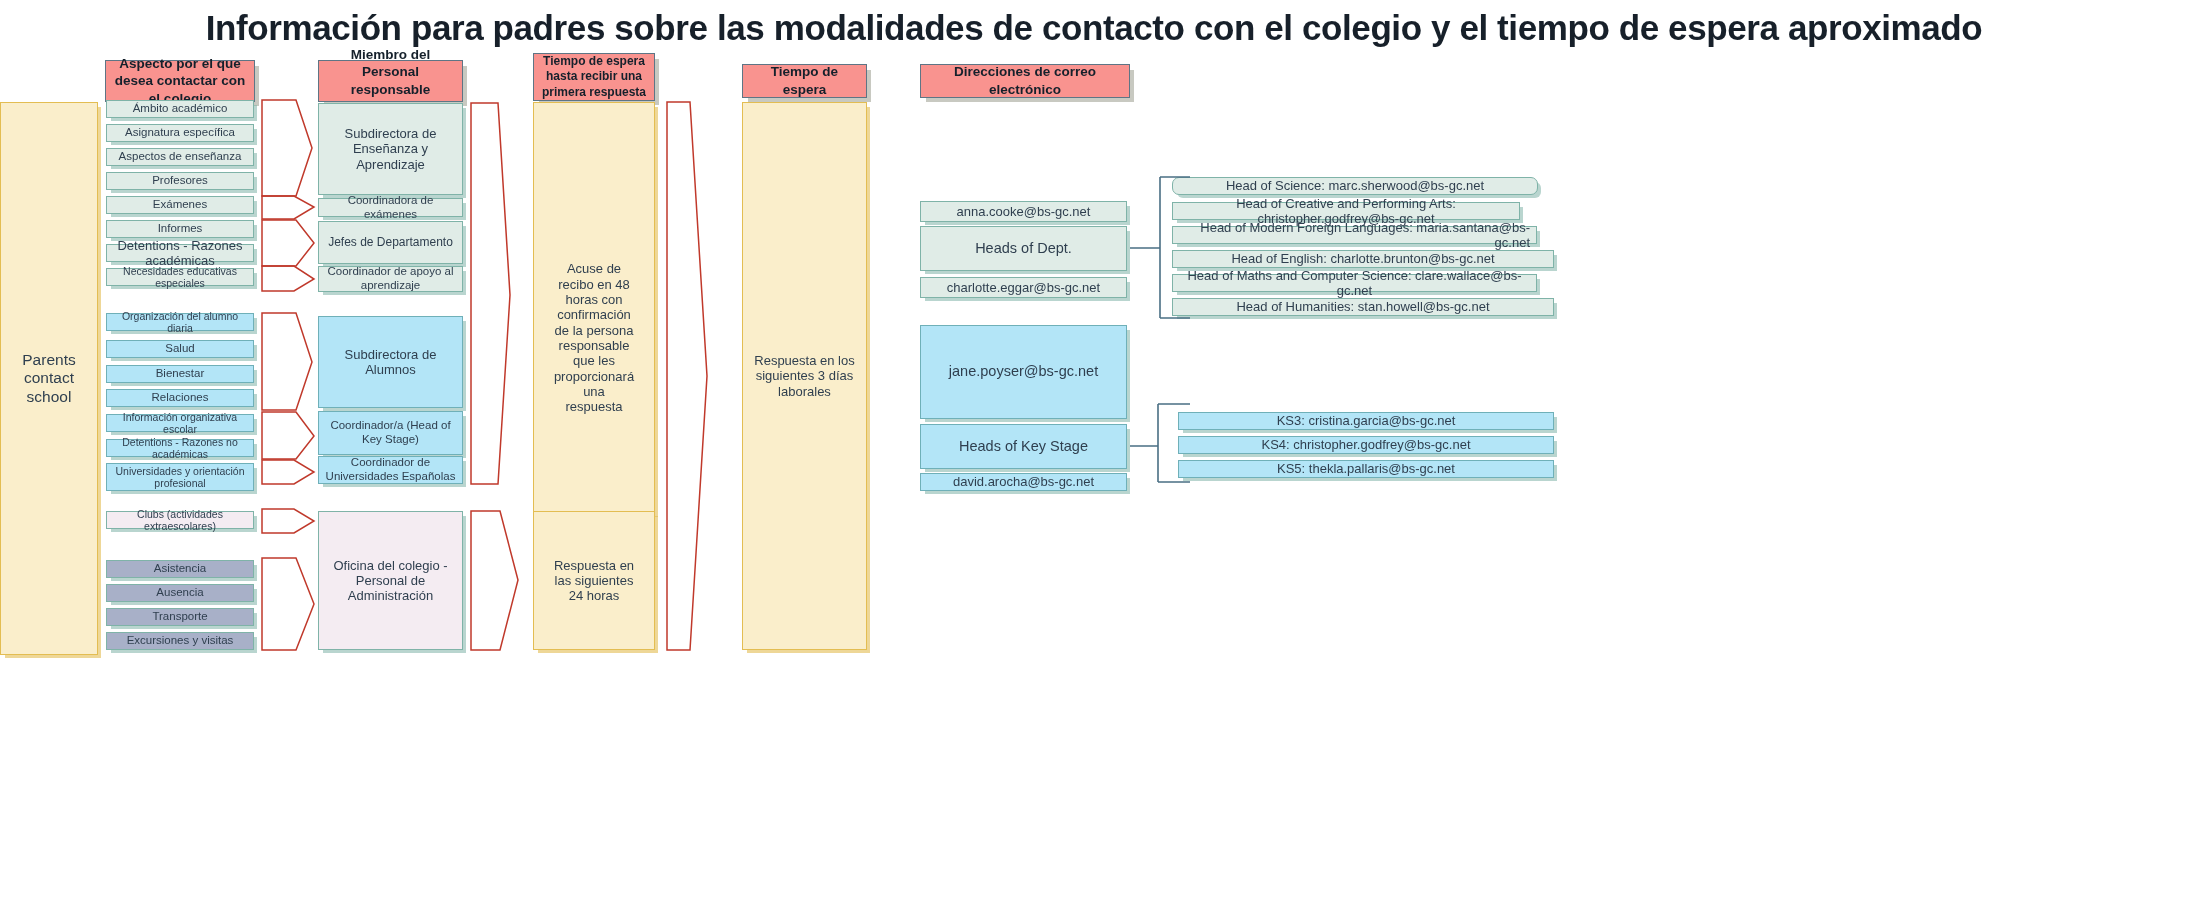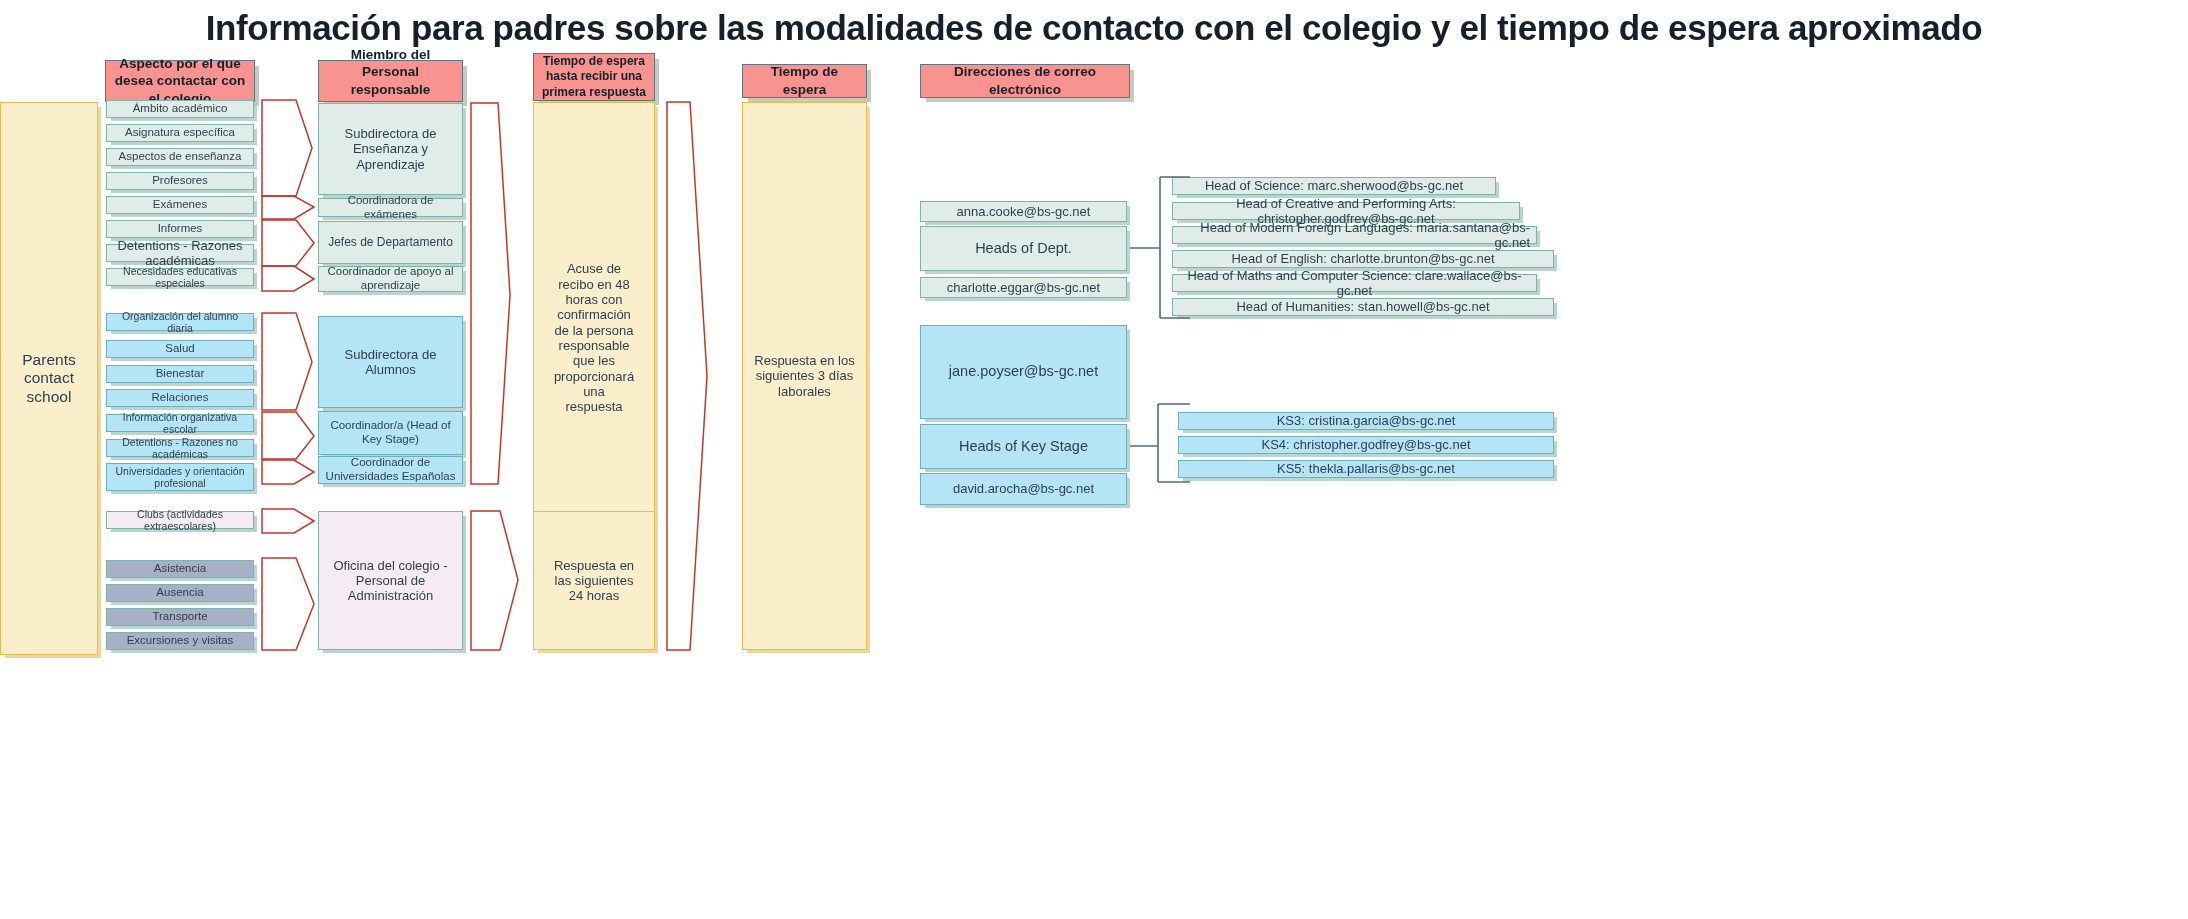--- a/index.html
+++ b/index.html
@@ -126,23 +126,23 @@
   <div class="box cream md" style="left:533px; top:511px; width:122px; height:139px; padding:0 16px;">Respuesta en las siguientes 24 horas</div>
 
   <div class="box cream md" style="left:742px; top:102px; width:125px; height:548px; padding:0 8px;">Respuesta en los siguientes 3 días laborales</div>
 
   <div class="box green md" style="left:920px; top:201px; width:207px; height:21px;">anna.cooke@bs-gc.net</div>
   <div class="box green lg" style="left:920px; top:226px; width:207px; height:45px;">Heads of Dept.</div>
   <div class="box green md" style="left:920px; top:277px; width:207px; height:21px;">charlotte.eggar@bs-gc.net</div>
 
   <div class="box blue lg" style="left:920px; top:325px; width:207px; height:94px;">jane.poyser@bs-gc.net</div>
   <div class="box blue lg" style="left:920px; top:424px; width:207px; height:45px;">Heads of Key Stage</div>
-  <div class="box blue md" style="left:920px; top:473px; width:207px; height:32px;">david.arocha@bs-gc.net</div>
+  <div class="box blue md" style="left:920px; top:473px; width:207px; height:18px;">david.arocha@bs-gc.net</div>
 
-  <div class="box green md" style="left:1172px; top:177px; width:324px; height:18px;">Head of Science: marc.sherwood@bs-gc.net</div>
+  <div class="box green md" style="left:1172px; top:177px; width:366px; height:18px;border-radius:7px;">Head of Science: marc.sherwood@bs-gc.net</div>
   <div class="box green md" style="left:1172px; top:202px; width:348px; height:18px;">Head of Creative and Performing Arts: christopher.godfrey@bs-gc.net</div>
   <div class="box green md" style="left:1172px; top:226px; width:365px; height:18px;text-align:right;">Head of Modern Foreign Languages: maria.santana@bs-gc.net</div>
   <div class="box green md" style="left:1172px; top:250px; width:382px; height:18px;">Head of English: charlotte.brunton@bs-gc.net</div>
   <div class="box green md" style="left:1172px; top:274px; width:365px; height:18px;">Head of Maths and Computer Science: clare.wallace@bs-gc.net</div>
   <div class="box green md" style="left:1172px; top:298px; width:382px; height:18px;">Head of Humanities: stan.howell@bs-gc.net</div>
 
   <div class="box blue md" style="left:1178px; top:412px; width:376px; height:18px;">KS3: cristina.garcia@bs-gc.net</div>
   <div class="box blue md" style="left:1178px; top:436px; width:376px; height:18px;">KS4: christopher.godfrey@bs-gc.net</div>
   <div class="box blue md" style="left:1178px; top:460px; width:376px; height:18px;">KS5: thekla.pallaris@bs-gc.net</div>
 

